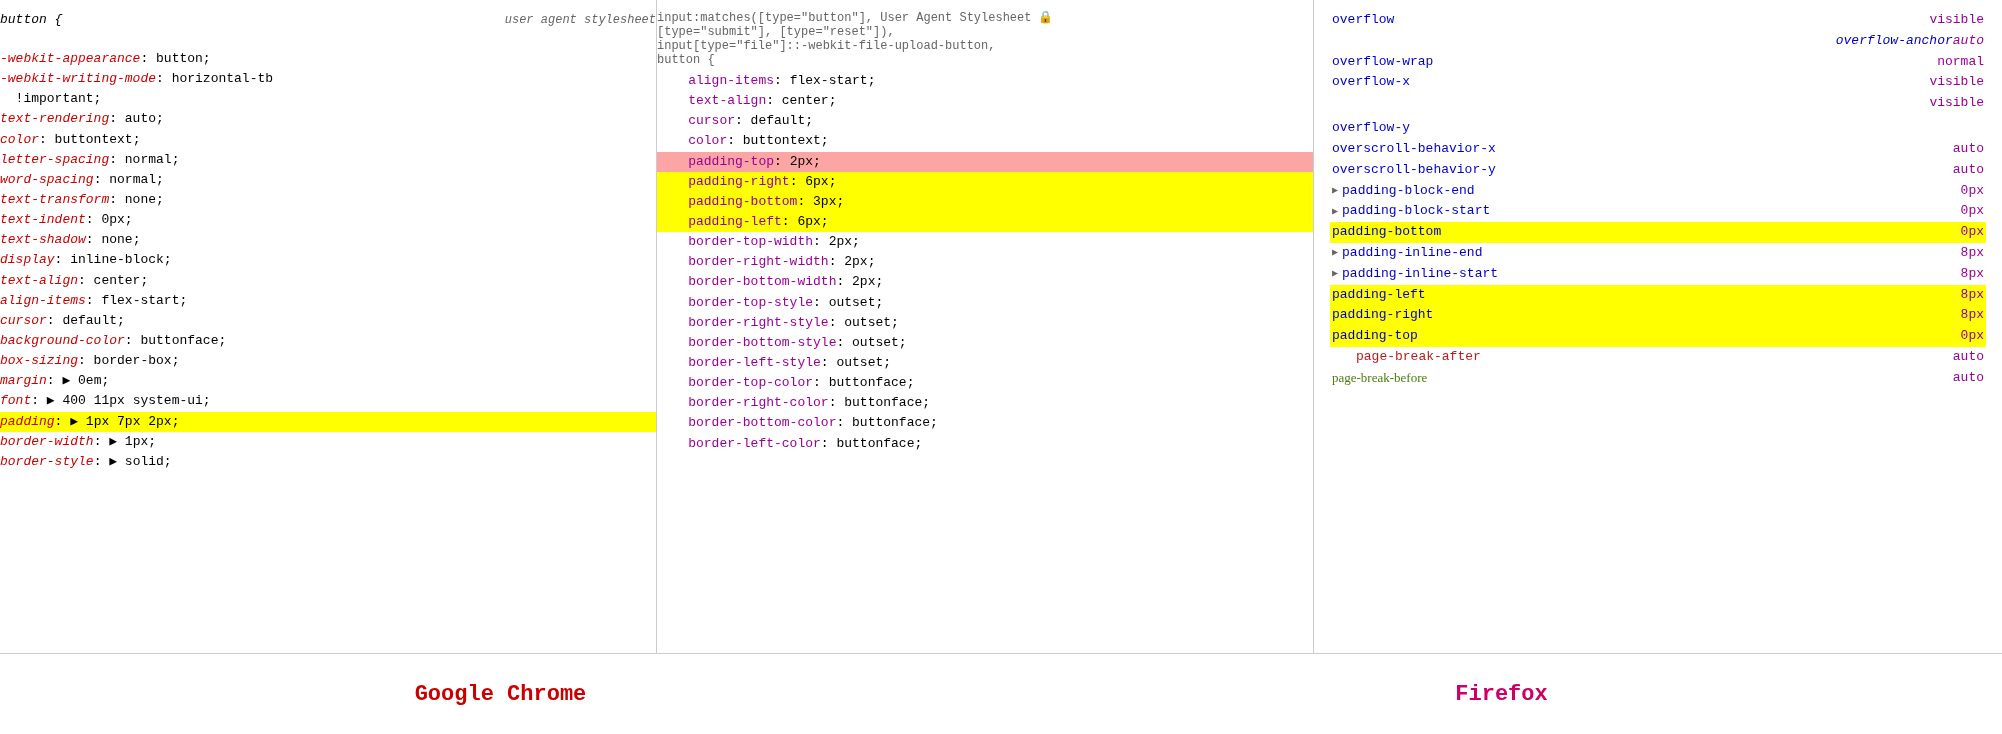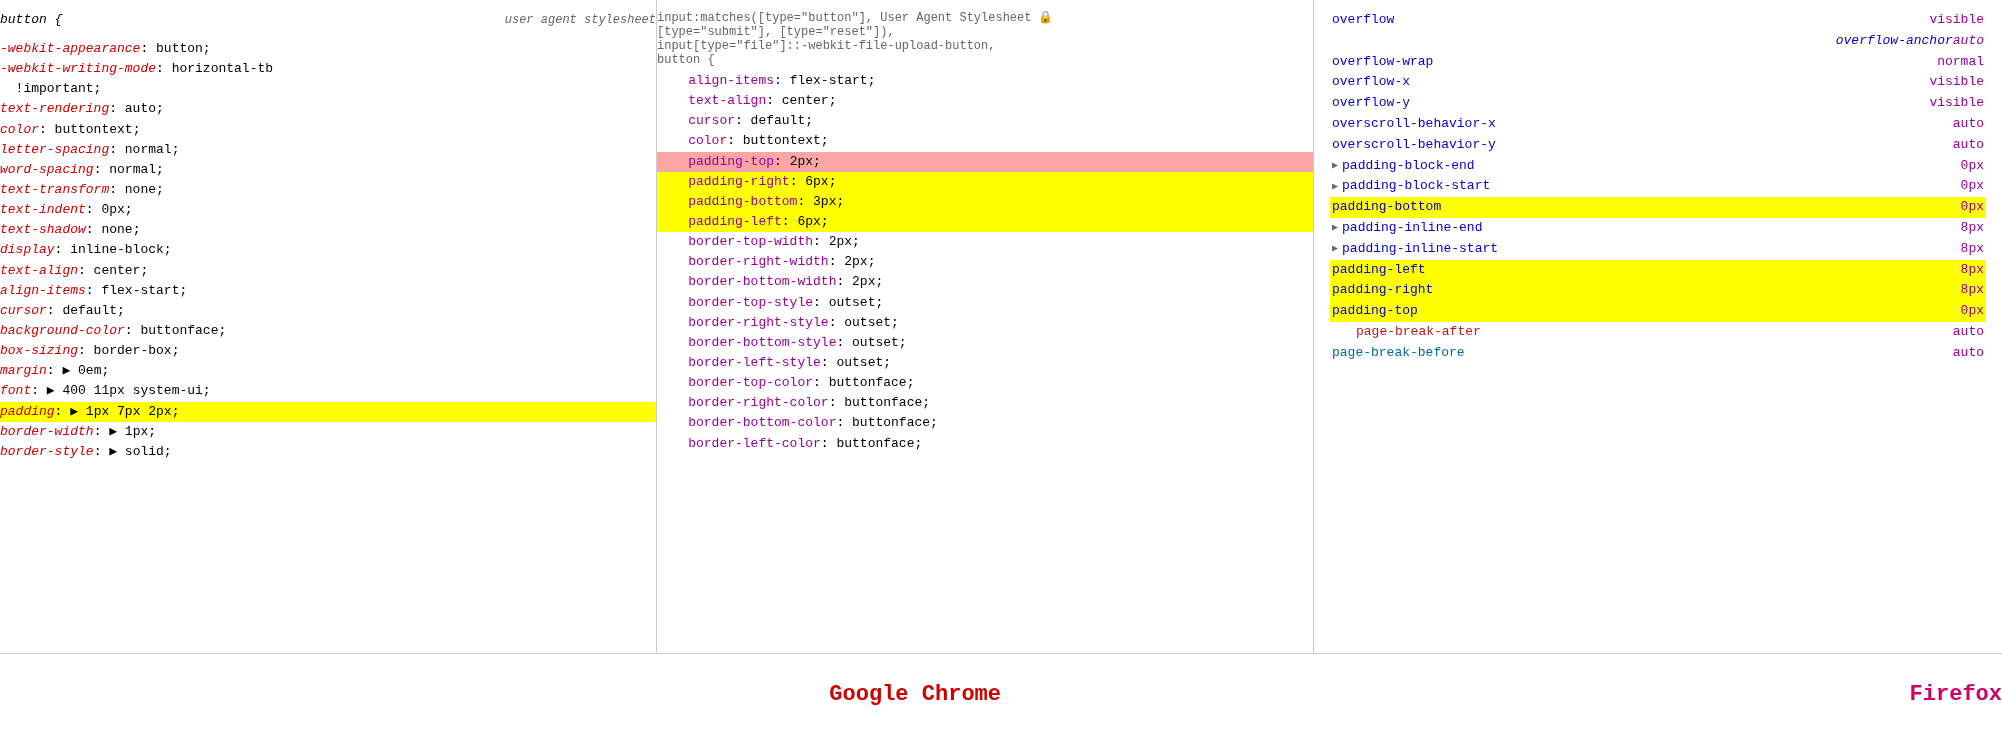--- a/index.html
+++ b/index.html
@@ -23,21 +23,21 @@
       border-right: 1px solid #ccc;
       overflow: hidden;
     }
     .panel:last-child {
       border-right: none;
     }
     .panel-header {
       color: #666;
       font-style: italic;
       font-size: 12px;
-      margin-bottom: 8px;
+      margin-bottom: 18px;
       text-align: right;
     }
     .code-line {
       line-height: 1.55;
       white-space: pre;
     }
     .prop-red { color: #cc0000; font-style: italic; }
     .val-normal { color: #000; }
     .brace { color: #000; }
     .selector { color: #000; font-style: italic; }
@@ -48,21 +48,21 @@
       font-family: 'Courier New', Courier, monospace;
       font-size: 13px;
     }
     .footer {
       display: flex;
       height: 80px;
       align-items: center;
     }
     .footer-label {
       flex: 1;
-      text-align: right;
+      text-align: center;
       font-size: 22px;
       font-weight: bold;
     }
     .footer-chrome { color: #cc0000; }
     .footer-safari { color: #cc0066; }
     .footer-firefox { color: #cc0066; }
     .panel-middle-header {
       font-size: 12px;
       color: #666;
       font-style: normal;
@@ -125,21 +125,21 @@
         </div>
         <div style="display: flex; justify-content: space-between; line-height: 1.6; padding: 0px 2px;">
           <div style="color: rgb(0, 0, 204); display: flex; align-items: center;">overflow-wrap</div>
           <div style="color: rgb(153, 0, 153);">normal</div>
         </div>
         <div style="display: flex; justify-content: space-between; line-height: 1.6; padding: 0px 2px;">
           <div style="color: rgb(0, 0, 204); display: flex; align-items: center;">overflow-x</div>
           <div style="color: rgb(153, 0, 153);">visible</div>
         </div>
         <div style="display: flex; justify-content: space-between; line-height: 1.6; padding: 0px 2px;">
-          <div style="color: rgb(0, 0, 204); display: flex; align-items: center;">overflow-y</div>
+          <div style="color: rgb(0, 0, 204); display: flex; align-items: center; margin-top: 25px;">overflow-y</div>
           <div style="color: rgb(153, 0, 153);">visible</div>
         </div>
         <div style="display: flex; justify-content: space-between; line-height: 1.6; padding: 0px 2px;">
           <div style="color: rgb(0, 0, 204); display: flex; align-items: center;">overscroll-behavior-x</div>
           <div style="color: rgb(153, 0, 153);">auto</div>
         </div>
         <div style="display: flex; justify-content: space-between; line-height: 1.6; padding: 0px 2px;">
           <div style="color: rgb(0, 0, 204); display: flex; align-items: center;">overscroll-behavior-y</div>
           <div style="color: rgb(153, 0, 153);">auto</div>
         </div>
@@ -173,21 +173,21 @@
         </div>
         <div style="display: flex; justify-content: space-between; line-height: 1.6; padding: 0px 2px; background: rgb(255, 255, 0);">
           <div style="color: rgb(0, 0, 204); display: flex; align-items: center;">padding-top</div>
           <div style="color: rgb(153, 0, 153);">0px</div>
         </div>
         <div style="display: flex; justify-content: space-between; line-height: 1.6; padding: 0px 2px;">
           <div style="color: #b91c1c; display: flex; align-items: center; margin-left: 24px;">page-break-after</div>
           <div style="color: rgb(153, 0, 153);">auto</div>
         </div>
         <div style="display: flex; justify-content: space-between; line-height: 1.6; padding: 0px 2px;">
-          <div style="color: #0369a1; display: flex; align-items: center;">page-break-before</div>
+          <div style="color: #4d7c0f; display: flex; align-items: center; font-family: Liberation Serif, serif;">page-break-before</div>
           <div style="color: rgb(153, 0, 153);">auto</div>
         </div>
       </div>
   </div>
 </div>
 
 <div class="footer">
   <div class="footer-label footer-chrome">Google Chrome</div>
   <div class="footer-label footer-firefox">Firefox</div>
 </div>

